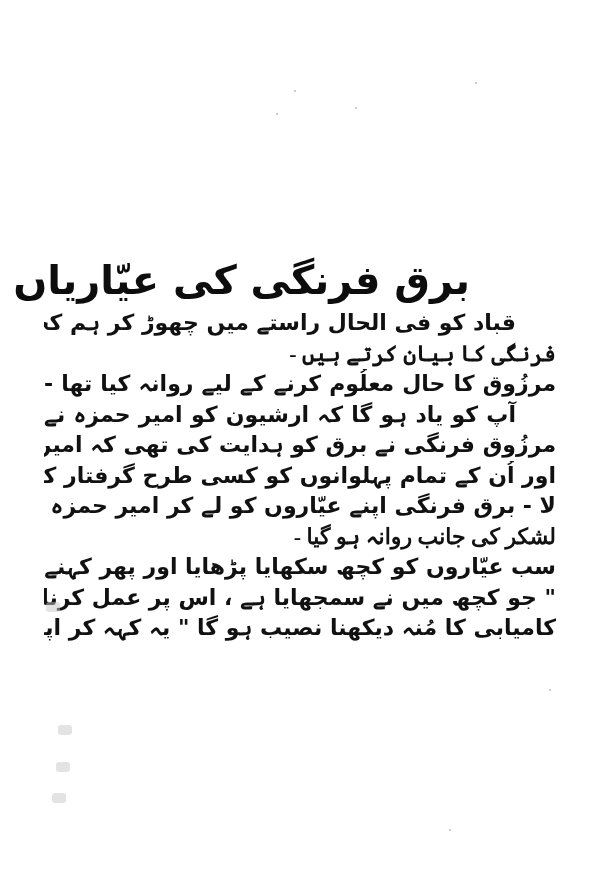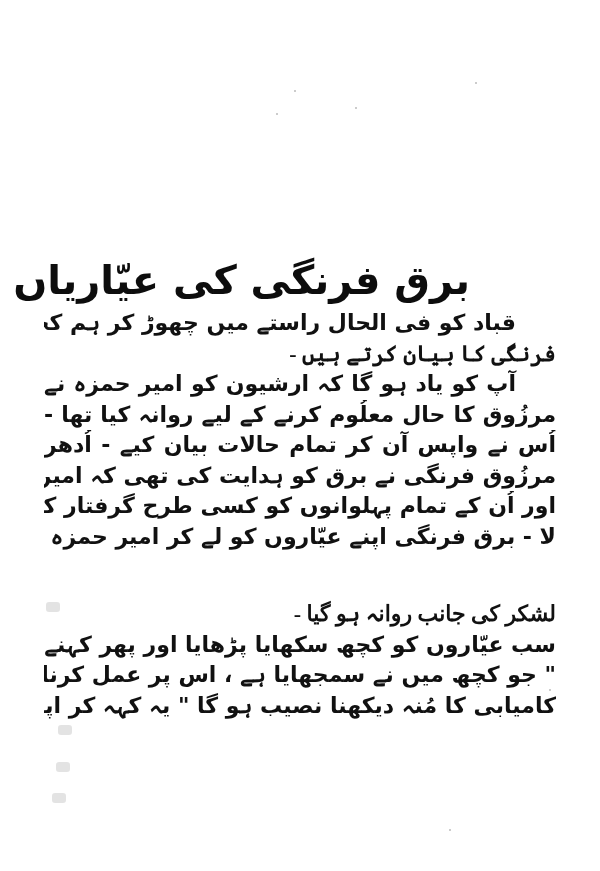--- a/index.html
+++ b/index.html
@@ -86,27 +86,26 @@
 </head>
 <body>
 
 <div class="page">
 
   <div class="title">برق فرنگی کی عیّاریاں</div>
 
   <div class="body-text">
     <span class="line indent">قباد کو فی الحال راستے میں چھوڑ کر ہم کچھ حال برق</span>
     <span class="line short para-end" style="padding-left:260px;">فرنگی کا بیان کرتے ہیں -</span>
+    <span class="line">مرزُوق کا حال معلُوم کرنے کے لیے روانہ کیا تھا -</span>
     <span class="line indent">آپ کو یاد ہو گا کہ ارشیون کو امیر حمزہ نے</span>
-    <span class="line">مرزُوق کا حال معلُوم کرنے کے لیے روانہ کیا تھا -</span>
-    <span class="line">اُس نے واپس آن کر تمام حالات بیان کیے - اُدھر</span>
     <span class="line">مرزُوق فرنگی نے برق کو ہدایت کی تھی کہ امیر حمزہ</span>
     <span class="line">اور اُن کے تمام پہلوانوں کو کسی طرح گرفتار کر کے</span>
     <span class="line">لا - برق فرنگی اپنے عیّاروں کو لے کر امیر حمزہ کے</span>
-    <span class="line short para-end" style="padding-left:215px;margin-top:47px;">لشکر کی جانب روانہ ہو گیا -</span>
+    <span class="line short para-end" style="padding-left:215px;">لشکر کی جانب روانہ ہو گیا -</span>
     <span class="line">سب عیّاروں کو کچھ سکھایا پڑھایا اور پھر کہنے لگا</span>
     <span class="line">" جو کچھ میں نے سمجھایا ہے ، اس پر عمل کرنا - تبھی</span>
     <span class="line">کامیابی کا مُنہ دیکھنا نصیب ہو گا " یہ کہہ کر اپنے</span>
   </div>
 
   <span class="speck" style="left:294px;top:90px;"></span>
   <span class="speck" style="left:355px;top:107px;"></span>
   <span class="speck" style="left:475px;top:82px;"></span>
   <span class="speck" style="left:276px;top:113px;"></span>
   <span class="speck" style="left:549px;top:689px;"></span>

